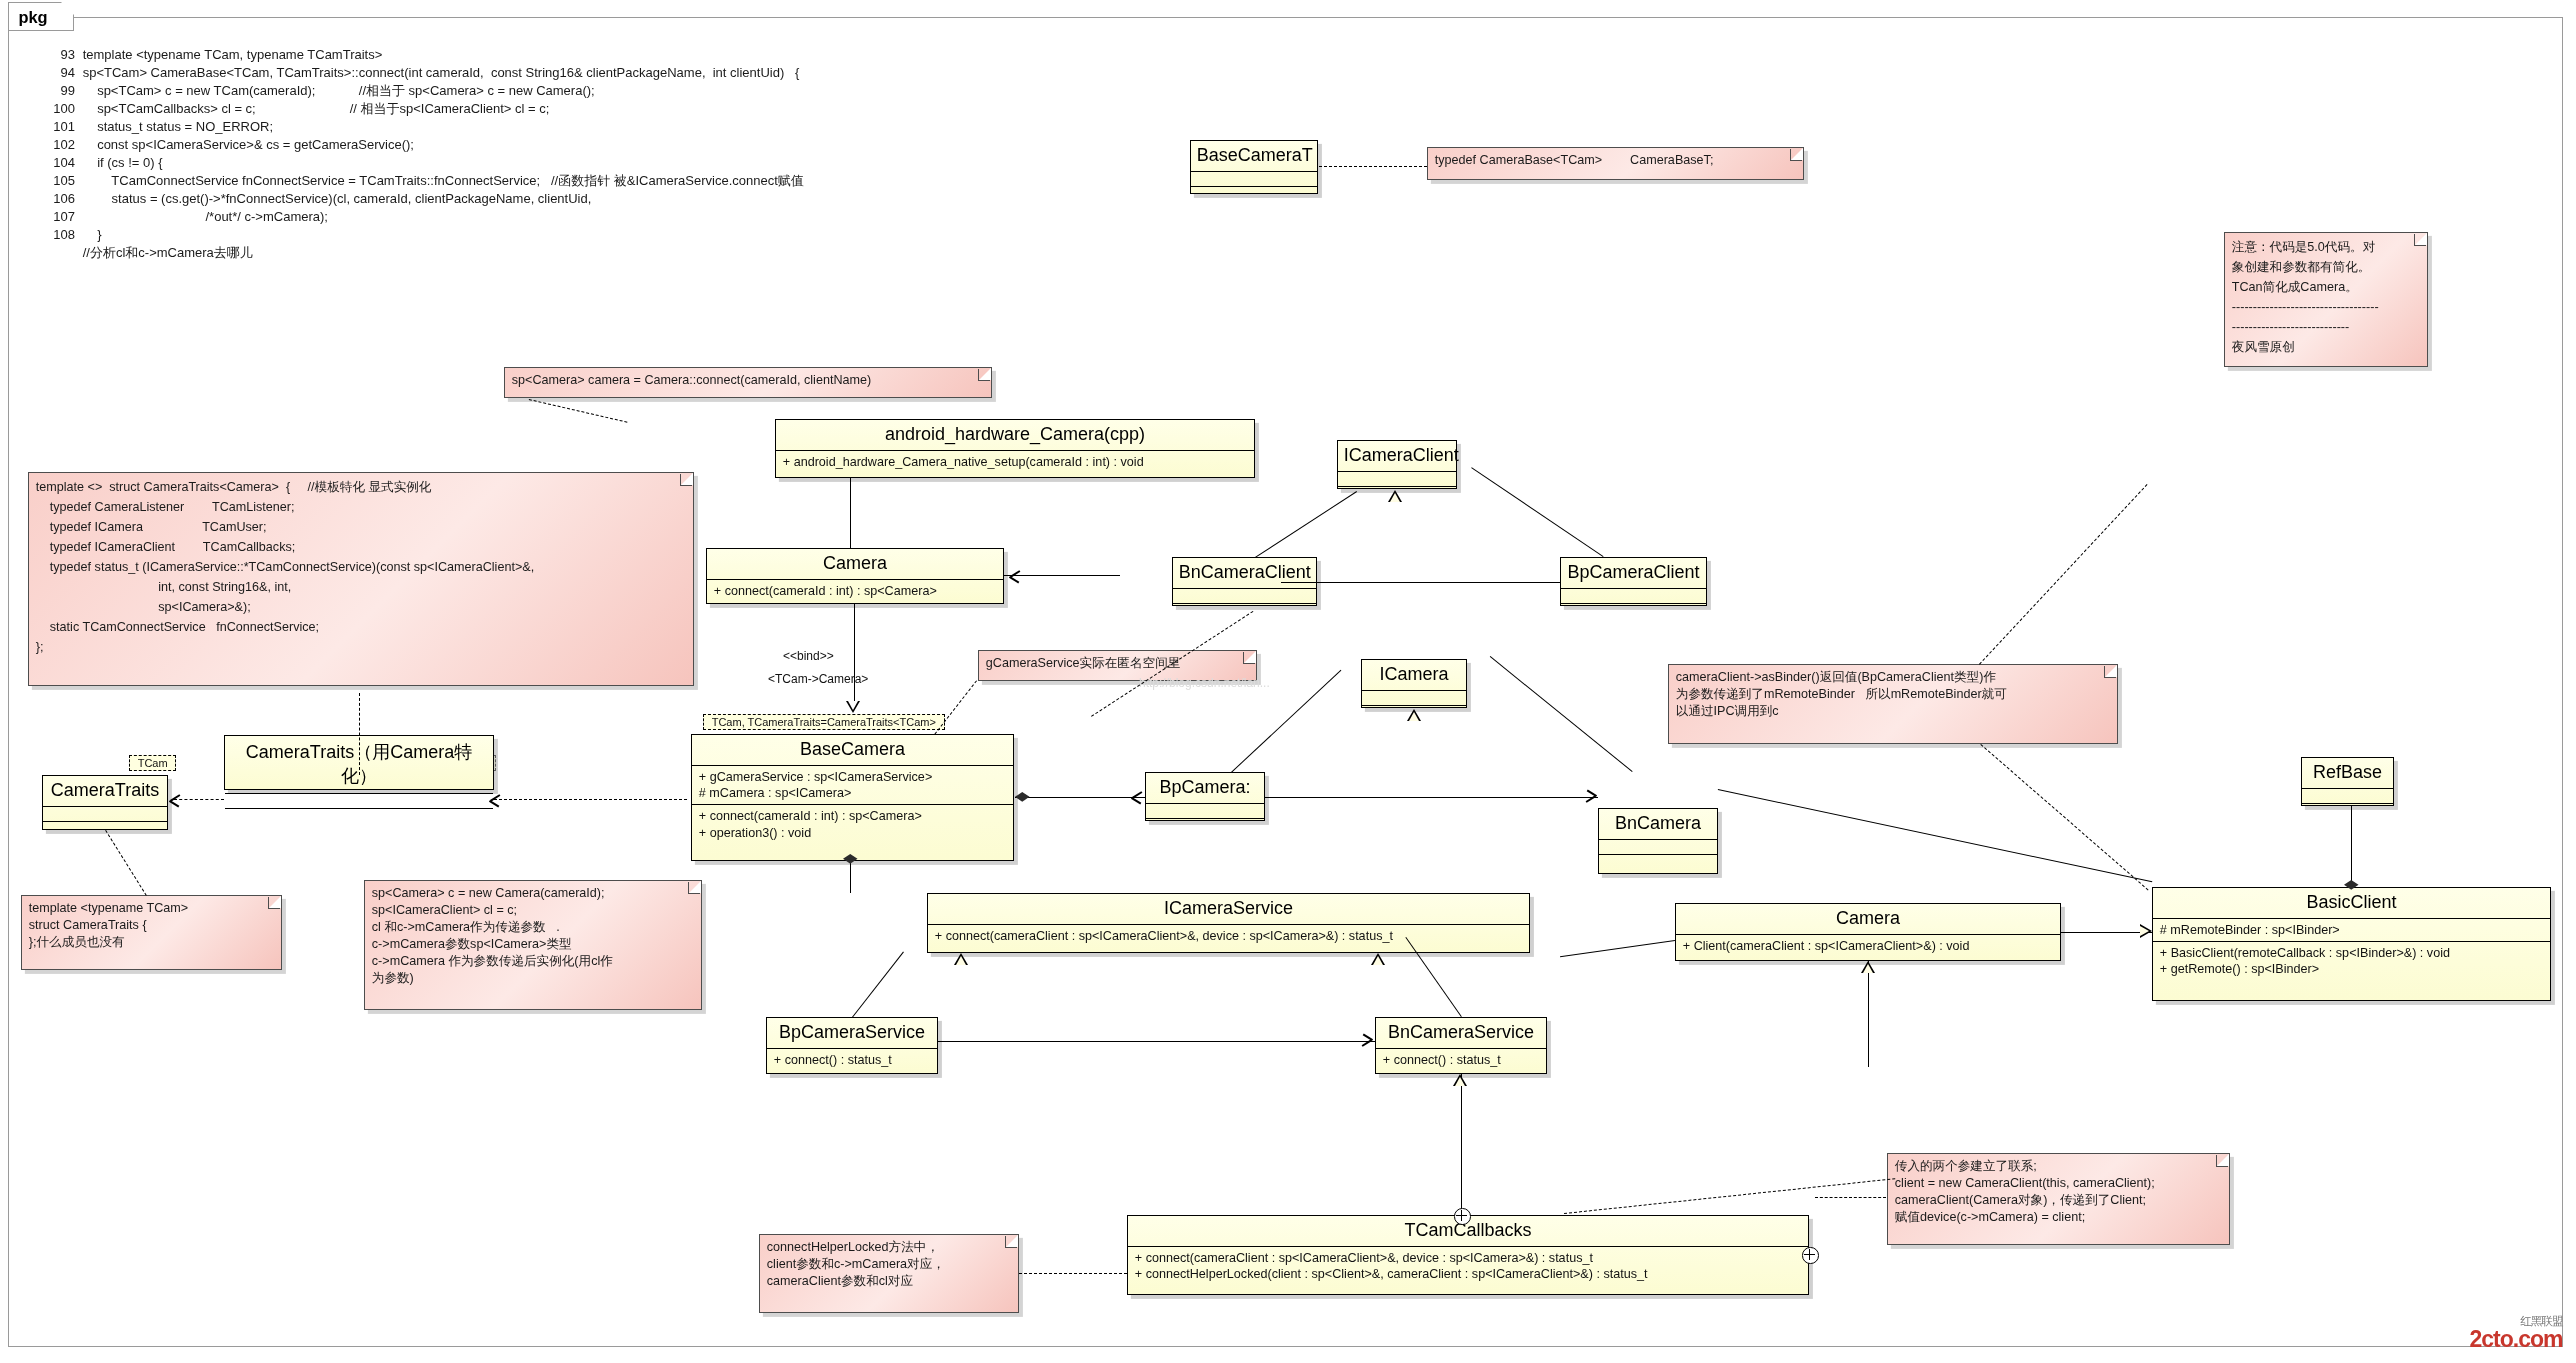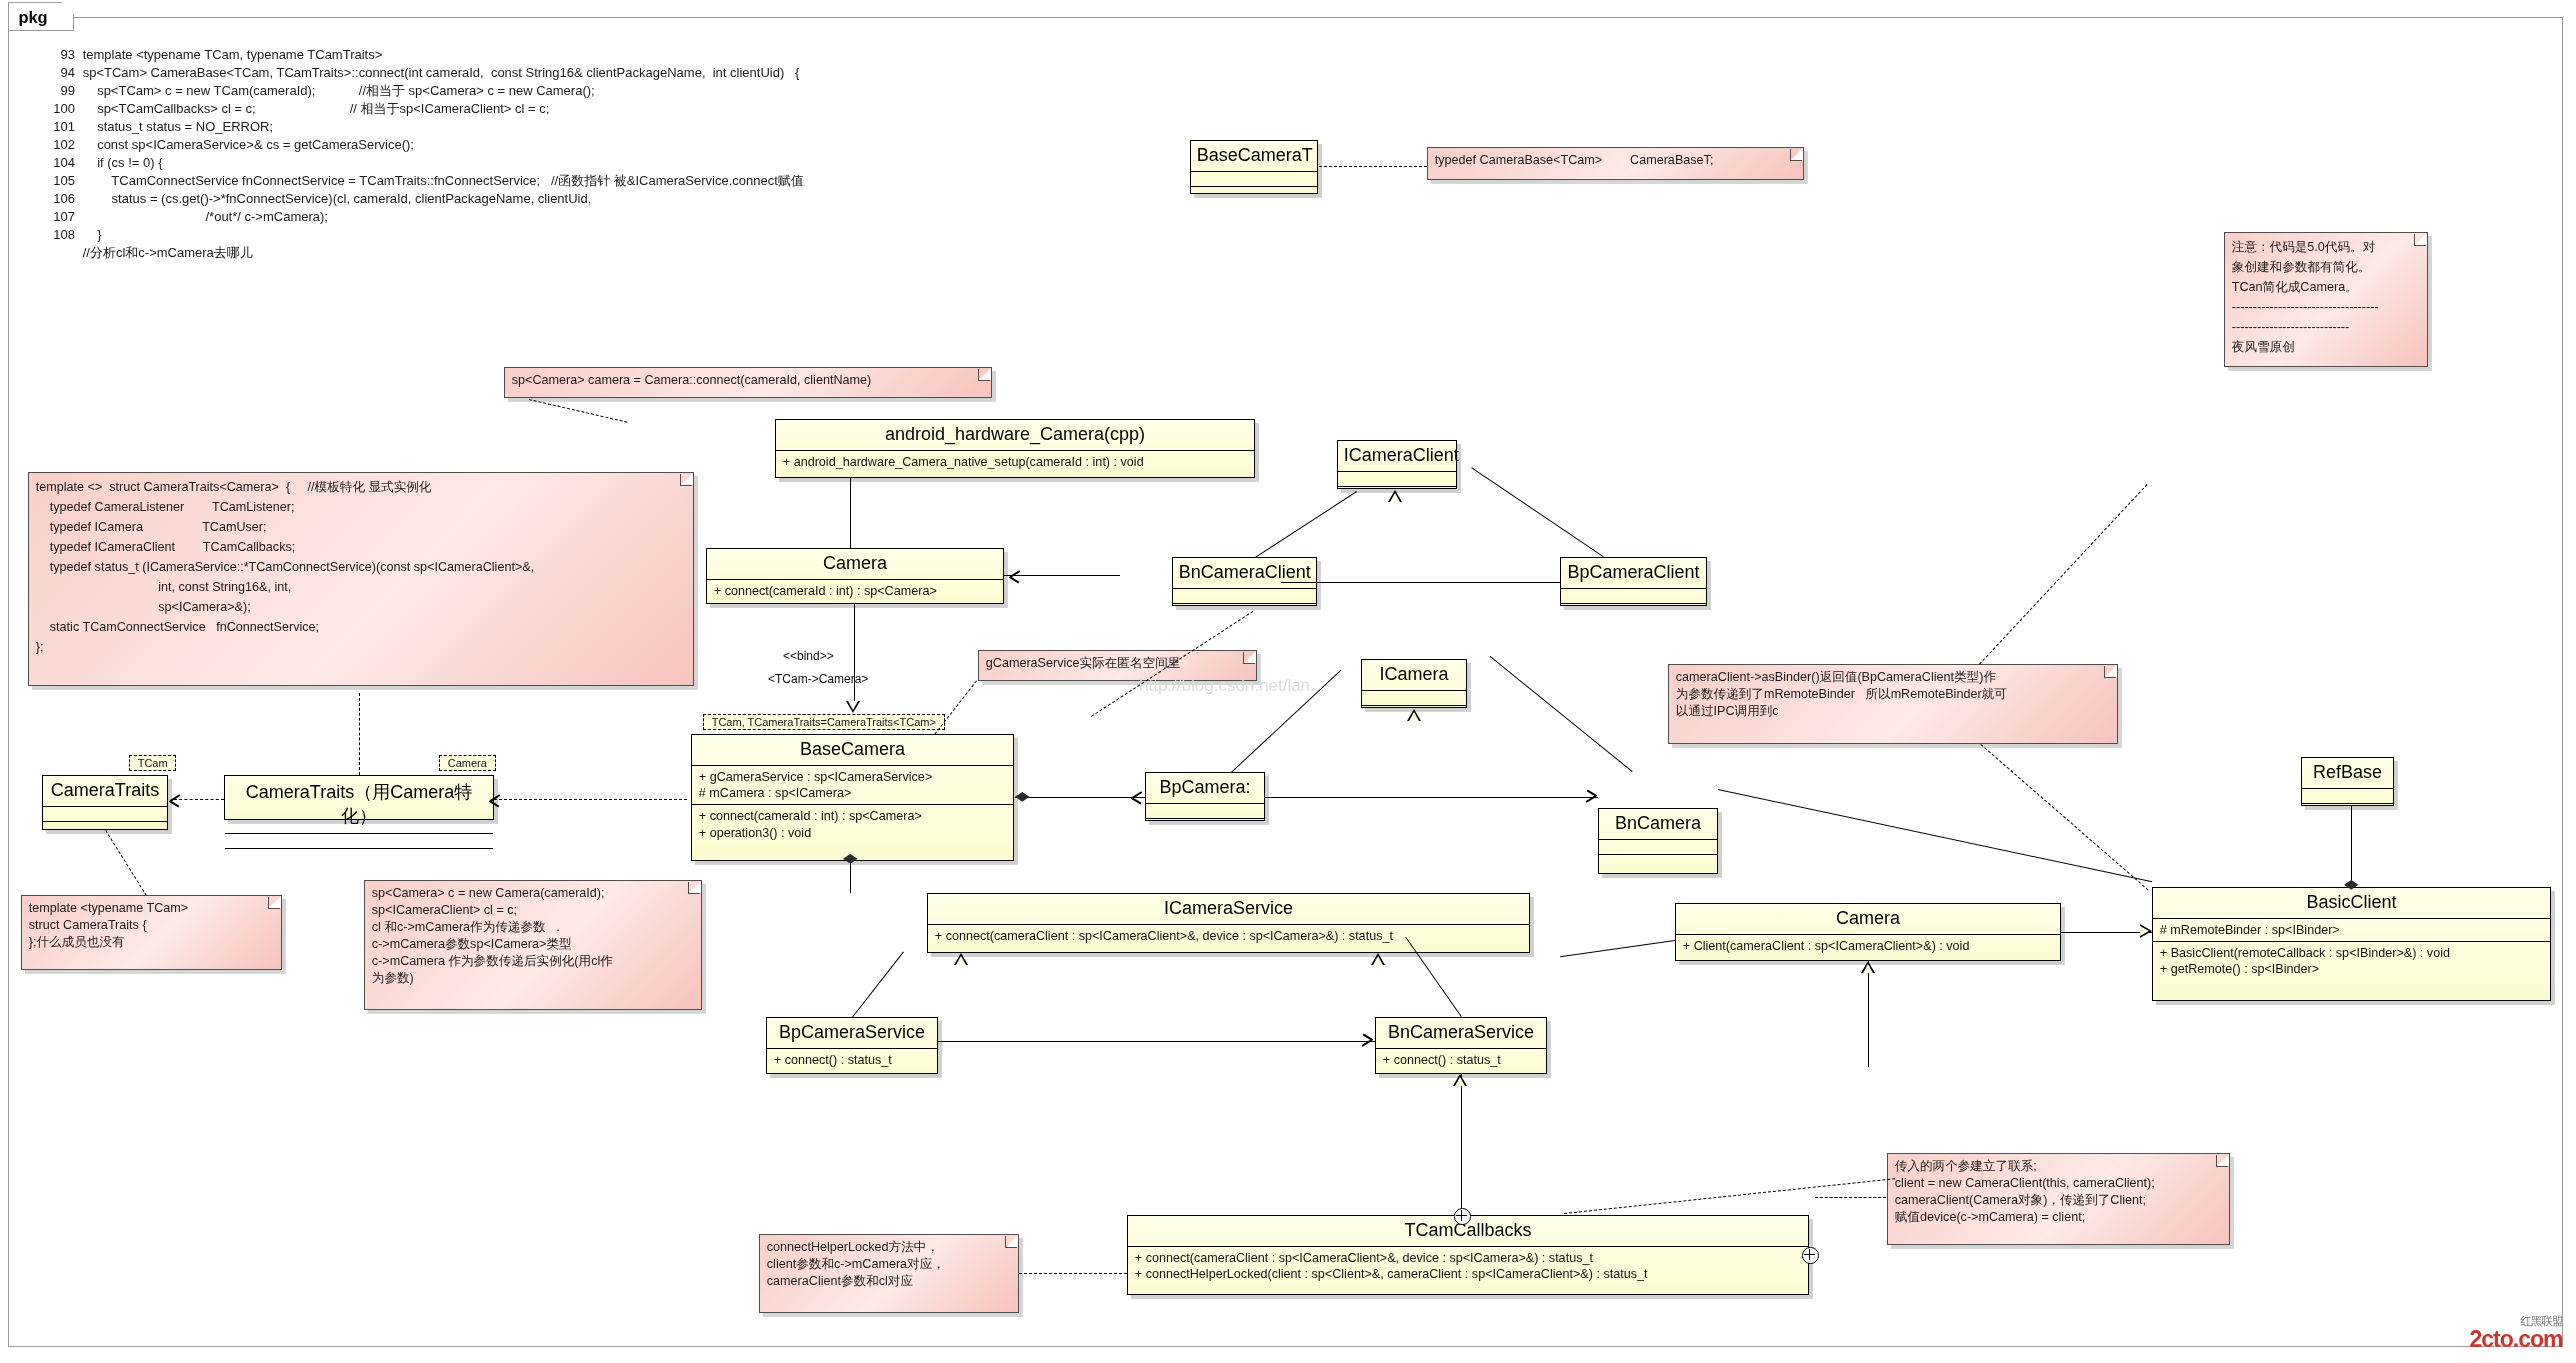--- a/index.html
+++ b/index.html
@@ -76,21 +76,21 @@
   .diamond{position:absolute;width:14.5px;height:9.7px;background:#2b2b2b;
            transform:rotate(0deg);clip-path:polygon(50% 0,100% 50%,50% 100%,0 50%);}
   .plusc{position:absolute;width:14.5px;height:14.5px;border:1.4px solid #000;border-radius:50%;background:#fff;}
   .plusc:before,.plusc:after{content:"";position:absolute;background:#000;}
   .plusc:before{left:6px;top:1.4px;width:1.4px;height:10.6px;}
   .plusc:after{top:6px;left:1.4px;height:1.4px;width:10.6px;}
 
   
   #wm{position:absolute;right:13.5px;bottom:9.7px;font-size:23px;font-weight:bold;color:#c8372d;letter-spacing:-1px;}
   #wm .c{color:#c8372d;} #wm .s{font-size:11.6px;color:#777;font-weight:normal;display:block;text-align:right;margin-bottom:-2.9px;}
-  #wm2{position:absolute;left:1139px;top:676px;font-size:17px;color:#dcdcdc;}
+  #wm2{position:absolute;left:1139px;top:676px;font-size:12px;color:#dcdcdc;}
 </style>
 </head>
 <body>
 
 <div id="canvas">
 
   <div id="pkg-frame"></div>
   <div id="pkg-tab">
     <span class="lbl">pkg</span>
   </div>
@@ -195,21 +195,21 @@
   <div class="tparam" style="left:129px;top:755px;">TCam</div>
   <div class="cls" style="left:42px;top:775px;width:126px;height:55px;">
     <div class="hdr">CameraTraits</div>
     <div class="sep"></div>
       <div class="sect empty"></div>
     <div class="sep"></div>
       <div class="sect empty"></div>
   </div>
 
   <div class="tparam" style="left:439px;top:755px;">Camera</div>
-  <div class="cls" style="left:224px;top:775px;width:270px;height:45px;">
+  <div class="cls" style="left:224px;top:735px;width:270px;height:55px;">
     <div class="hdr">CameraTraits（用Camera特化）</div>
     <div class="sep"></div>
       <div class="sect empty"></div>
     <div class="sep"></div>
       <div class="sect empty"></div>
   </div>
 
   <div class="cls" style="left:927px;top:893px;width:603px;height:60px;">
     <div class="hdr">ICameraService</div>
     <div class="sep"></div>

